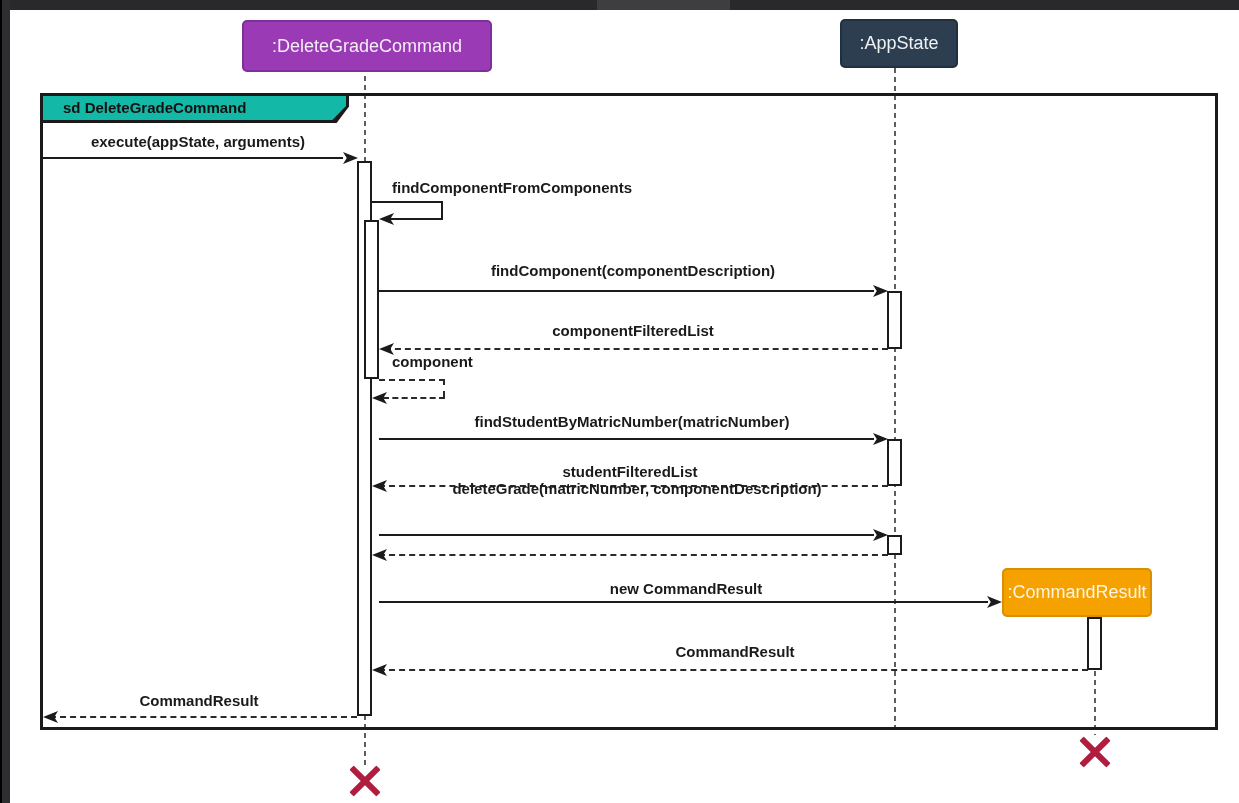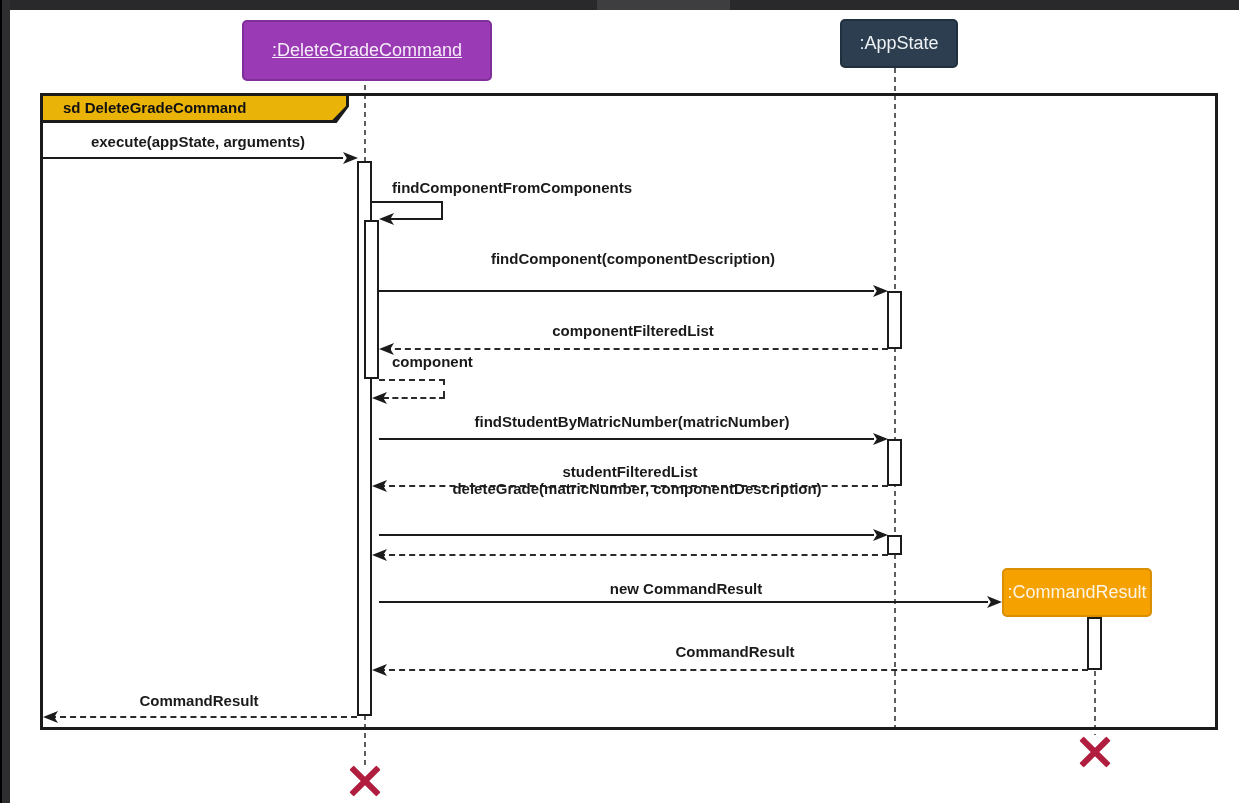--- a/index.html
+++ b/index.html
@@ -7,21 +7,21 @@
           font-family:"Liberation Sans","DejaVu Sans",sans-serif;}
   
   .topbar{position:absolute;left:0;top:0;width:1239px;height:10px;}
   .topbar-tab{position:absolute;left:597px;top:0;width:133px;height:10px;}
   .sidebar{position:absolute;left:0;top:0;width:10px;height:803px;}
   
   .frame{position:absolute;left:40px;top:93px;width:1178px;height:637px;
          border:3px solid #1b1b1b;box-sizing:border-box;}
   .frame-tab{position:absolute;left:40px;top:93px;width:309px;height:30px;background:#1b1b1b;
              clip-path:polygon(0 0,100% 0,100% 45%,96% 100%,0 100%);}
-  .frame-tab-inner{position:absolute;left:3px;top:3px;width:303px;height:24px;background:#eab308;
+  .frame-tab-inner{position:absolute;left:3px;top:3px;width:303px;height:24px;background:#14b8a6;
              clip-path:polygon(0 0,100% 0,100% 42%,95.5% 100%,0 100%);}
   .frame-title{position:absolute;left:20px;top:0;height:24px;line-height:24px;
              font-size:15px;font-weight:bold;color:#111;white-space:nowrap;}
   
   .life{position:absolute;width:2px;
         background:repeating-linear-gradient(to bottom,#5e5e5e 0 5px,rgba(0,0,0,0) 5px 9px);}
   
   .act{position:absolute;width:15px;background:#ffffff;border:2px solid #1b1b1b;
        box-sizing:border-box;}
   
@@ -76,21 +76,21 @@
   <div class="msg ctr" style="left:198px;top:133px;">execute(appState, arguments)</div>
   <div class="hl" style="left:40px;top:157px;width:303px;"></div>
   <div class="arr-r" style="left:343px;top:152px;"></div>
 
   <div class="msg" style="left:392px;top:179px;">findComponentFromComponents</div>
   <div class="hl" style="left:370px;top:201px;width:73px;"></div>
   <div class="vl" style="left:441px;top:201px;height:18px;"></div>
   <div class="hl" style="left:385px;top:218px;width:58px;"></div>
   <div class="arr-l" style="left:379px;top:213px;"></div>
 
-  <div class="msg ctr" style="left:633px;top:250px;">findComponent(componentDescription)</div>
+  <div class="msg ctr" style="left:633px;top:262px;">findComponent(componentDescription)</div>
   <div class="hl" style="left:379px;top:290px;width:495px;"></div>
   <div class="arr-r" style="left:873px;top:285px;"></div>
 
   <div class="msg ctr" style="left:633px;top:322px;">componentFilteredList</div>
   <div class="hd" style="left:385px;top:348px;width:503px;"></div>
   <div class="arr-l" style="left:379px;top:343px;"></div>
 
   <div class="msg" style="left:392px;top:353px;">component</div>
   <div class="hd" style="left:379px;top:379px;width:66px;"></div>
   <div class="vd" style="left:443px;top:379px;height:18px;"></div>
@@ -117,21 +117,21 @@
   <div class="arr-r" style="left:987px;top:596px;"></div>
 
   <div class="msg ctr" style="left:735px;top:643px;">CommandResult</div>
   <div class="hd" style="left:379px;top:669px;width:709px;"></div>
   <div class="arr-l" style="left:372px;top:664px;"></div>
 
   <div class="msg ctr" style="left:199px;top:692px;">CommandResult</div>
   <div class="hd" style="left:50px;top:716px;width:307px;"></div>
   <div class="arr-l" style="left:43px;top:711px;"></div>
 
-  <div class="pbox" style="left: 242px; top: 20px; width: 250px; height: 61px; background-color: rgb(154, 59, 181); border-color: rgb(126, 47, 153); color: rgb(246, 236, 249); text-decoration: underline;">
+  <div class="pbox" style="left: 242px; top: 20px; width: 250px; height: 52px; background-color: rgb(154, 59, 181); border-color: rgb(126, 47, 153); color: rgb(246, 236, 249);">
     <span>:DeleteGradeCommand</span>
   </div>
   <div class="pbox" style="left: 840px; top: 19px; width: 118px; height: 49px; background-color: rgb(44, 62, 80); border-color: rgb(32, 48, 63); color: rgb(238, 242, 245);">
     <span>:AppState</span>
   </div>
   <div class="pbox" style="left: 1002px; top: 568px; width: 150px; height: 49px; background-color: rgb(245, 161, 0); border-color: rgb(218, 143, 0); color: rgb(253, 244, 227);">
     <span>:CommandResult</span>
   </div>
 
   <div class="xmark" style="left:346px;top:762px;">

